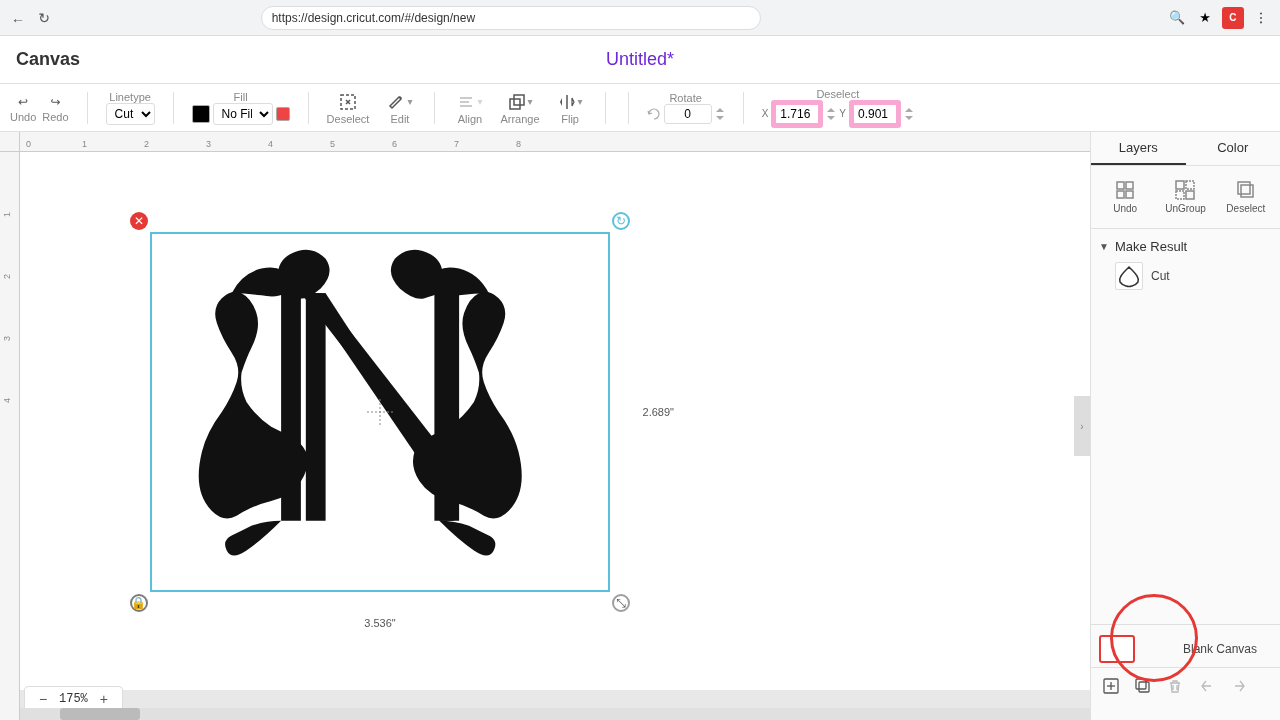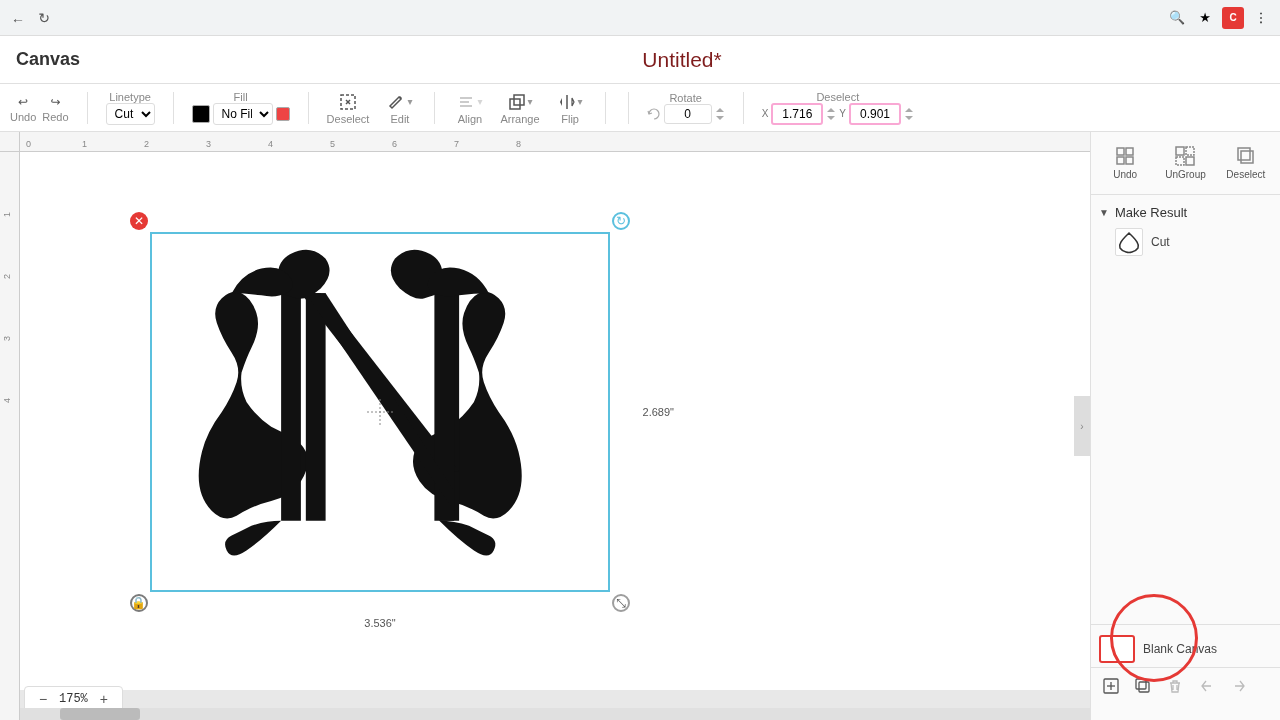--- a/index.html
+++ b/index.html
@@ -25,21 +25,21 @@
     .app-header {
       height: 48px;
       background: white;
       display: flex;
       align-items: center;
       padding: 0 16px;
       border-bottom: 1px solid #e0e0e0;
       position: relative;
     }
     .app-logo { font-size: 18px; font-weight: bold; color: #333; }
-    .app-title { position: absolute; left: 50%; transform: translateX(-50%); font-size: 21px; color: #7f1d1d; margin-left: 42px; }
+    .app-title { position: absolute; left: 50%; transform: translateX(-50%); font-size: 18px; color: #6d28d9; }
     .header-actions { margin-left: auto; display: flex; gap: 10px; align-items: center; }
     .btn-my-projects { background: none; border: none; color: #333; cursor: pointer; font-size: 13px; padding: 6px 12px; }
     .btn-save { background: none; border: 1px solid #ddd; color: #333; cursor: pointer; font-size: 13px; padding: 6px 16px; border-radius: 4px; }
     .btn-make { background: #4caf50; border: none; color: white; cursor: pointer; font-size: 13px; padding: 6px 18px; border-radius: 4px; font-weight: bold; }
 
     
     .toolbar {
       height: 48px;
       background: white;
       border-bottom: 1px solid #e0e0e0;
@@ -50,21 +50,21 @@
     }
     .toolbar-group { display: flex; align-items: center; gap: 6px; }
     .toolbar-label { font-size: 11px; color: #888; display: block; }
     .toolbar-item { display: flex; flex-direction: column; align-items: center; }
     .toolbar-btn { background: none; border: none; cursor: pointer; display: flex; align-items: center; gap: 2px; font-size: 12px; color: #555; padding: 2px 4px; }
     .toolbar-divider { width: 1px; height: 32px; background: #e0e0e0; margin: 0 4px; }
     .toolbar-select { border: 1px solid #ddd; border-radius: 3px; font-size: 12px; padding: 2px 4px; cursor: pointer; background: white; }
     .fill-color-box { width: 18px; height: 18px; background: #000; border: 1px solid #aaa; display: inline-block; vertical-align: middle; border-radius: 2px; }
     .size-input { width: 52px; border: 1px solid #ddd; border-radius: 3px; font-size: 12px; padding: 2px 4px; text-align: center; }
     .rotate-input { width: 48px; border: 1px solid #ddd; border-radius: 3px; font-size: 12px; padding: 2px 4px; text-align: center; }
-    .pos-input { width: 52px; border: 2px solid #f9a8d4; border-radius: 3px; font-size: 12px; padding: 2px 4px; text-align: center; }
+    .pos-input { width: 52px; border: 5px solid #f9a8d4; border-radius: 3px; font-size: 12px; padding: 2px 4px; }
 
     
     .main-area {
       display: flex;
       height: calc(720px - 36px - 48px - 48px);
     }
 
     
     .canvas-area {
       flex: 1;
@@ -239,21 +239,21 @@
       align-items: center;
       gap: 8px;
       padding: 4px 8px;
     }
     .blank-canvas-thumb {
       width: 36px; height: 28px;
       background: white;
       border: 2px solid #e53935;
       border-radius: 3px;
     }
-    .blank-canvas-label { font-size: 12px; color: #444; }
+    .blank-canvas-label { font-size: 12px; color: #444; margin-left: 40px; }
 
     
     .bottom-actions {
       display: flex;
       align-items: center;
       gap: 4px;
       padding: 4px 6px;
       border-top: 1px solid #e0e0e0;
     }
     .bottom-action-btn {
@@ -271,20 +271,23 @@
     
     .ruler-num { font-size: 9px; color: #888; position: absolute; bottom: 2px; }
   </style>
 </head>
 <body>
 
 <div class="browser-bar">
   <div class="browser-controls">
     <button class="browser-btn">←</button>
     <button class="browser-btn">↻</button>
+  </div>
+  <div class="address-bar">
+    <span>https://design.cricut.com/#/design/new</span>
   </div>
   <div class="browser-icons">
     <div class="browser-icon">🔍</div>
     <div class="browser-icon">★</div>
     <div class="browser-icon" style="width:22px;height:22px;background:#e53935;border-radius:3px;display:flex;align-items:center;justify-content:center;color:white;font-size:10px;font-weight:bold;">C</div>
     <div class="browser-icon">⋮</div>
   </div>
 </div>
 
 <div class="app-header">
@@ -529,20 +532,24 @@
       <div style="width:80px;height:100%;background:#bbb;border-radius:3px;margin-left:40px;"></div>
     </div>
 
     <div style="position:absolute;right:0;top:50%;transform:translateY(-50%);width:16px;background:#ddd;height:60px;display:flex;align-items:center;justify-content:center;cursor:pointer;">
       <span style="font-size:10px;color:#888;">›</span>
     </div>
   </div>
 
   <div class="right-panel">
 
+    <div class="panel-tabs">
+      <div class="panel-tab active">Layers</div>
+      <div class="panel-tab">Color</div>
+    </div>
 
     <div class="panel-actions">
       <button class="panel-action-btn">
         <svg width="20" height="20" viewBox="0 0 20 20">
           <rect x="2" y="2" width="7" height="7" fill="none" stroke="#888" stroke-width="1.5"></rect>
           <rect x="11" y="2" width="7" height="7" fill="none" stroke="#888" stroke-width="1.5"></rect>
           <rect x="2" y="11" width="7" height="7" fill="none" stroke="#888" stroke-width="1.5"></rect>
           <rect x="11" y="11" width="7" height="7" fill="none" stroke="#888" stroke-width="1.5"></rect>
         </svg>
         <span>Undo</span>

